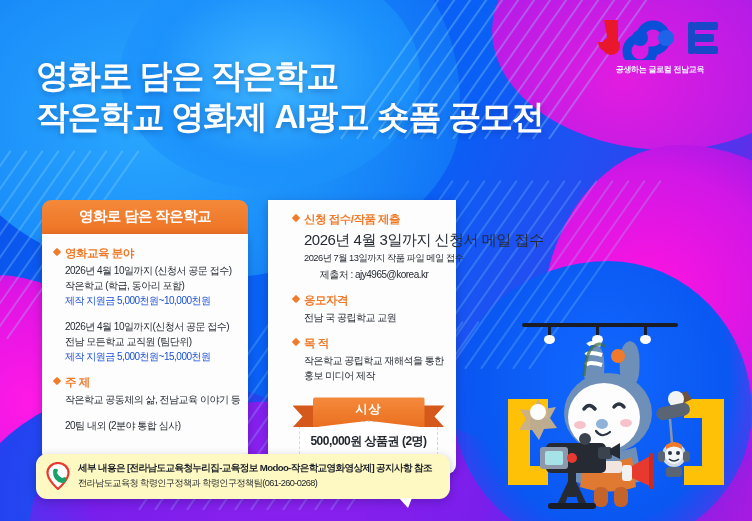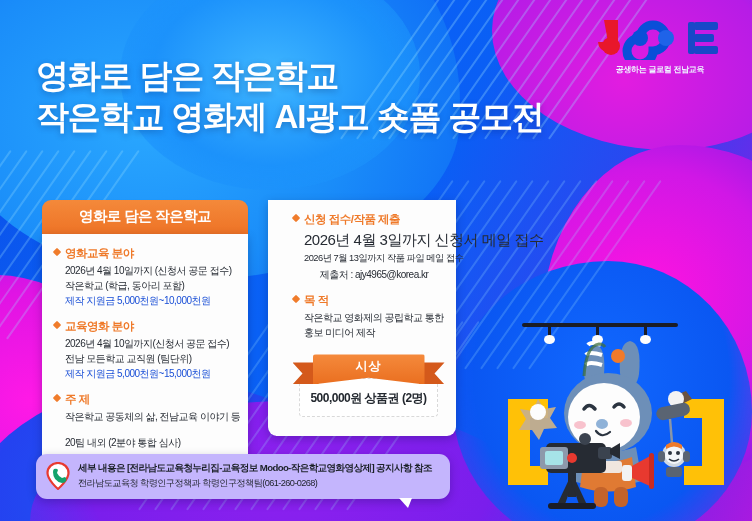--- a/index.html
+++ b/index.html
@@ -133,21 +133,21 @@
     border-radius:3px 3px 0 0;
   }
   .prize-box{
     margin:-6px 6px 0;border:1px dashed #d9d9d9;border-radius:4px;background:#fff;
     padding:11px 6px 9px;text-align:center;
   }
   .prize-text{font-size:12px;font-weight:bold;color:#23282f;letter-spacing:-0.5px;}
 
   
   .notice{
-    position:absolute;left:36px;bottom:22px;width:414px;background:#c4b5fd;border-radius:11px;
+    position:absolute;left:36px;bottom:22px;width:414px;background:#fef9c3;border-radius:11px;
     display:flex;align-items:center;gap:8px;padding:8px 10px 9px 10px;z-index:6;
     box-shadow:0 3px 10px rgba(0,10,60,.25);
   }
   .notice-txt{min-width:0;}
   .nl1{font-size:9.6px;font-weight:bold;color:#1c2128;letter-spacing:-0.62px;white-space:nowrap;}
   .nl2{font-size:9.2px;font-weight:normal;color:#1c2128;letter-spacing:-0.6px;white-space:nowrap;margin-top:2px;}
   .notice-tail{
     position:absolute;right:38px;bottom:-9px;width:0;height:0;
     border-left:9px solid transparent;border-right:4px solid transparent;border-top:10px solid #fff;
   }
@@ -275,24 +275,20 @@
             <span>영화교육 분야</span>
           </div>
           <div class="lines">
             <div class="ln">2026년 4월 10일까지 (신청서 공문 접수)</div>
             <div class="ln">작은학교 (학급, 동아리 포함)</div>
             <div class="ln blue">제작 지원금 5,000천원~10,000천원</div>
           </div>
         </div>
 
         <div class="grp">
-          <div class="grp-title">
-            <span class="dia"></span>
-            <span>교육영화 분야</span>
-          </div>
           <div class="lines">
             <div class="ln">2026년 4월 10일까지(신청서 공문 접수)</div>
             <div class="ln">전남 모든학교 교직원 (팀단위)</div>
             <div class="ln blue">제작 지원금 5,000천원~15,000천원</div>
           </div>
         </div>
 
         <div class="grp">
           <div class="grp-title">
             <span class="dia"></span>
@@ -320,28 +316,37 @@
             <span class="dia"></span>
             <span>신청 접수/작품 제출</span>
           </div>
           <div class="lines">
             <div class="ln" style="font-size:15px">2026년 4월 3일까지  신청서 메일 접수</div>
             <div class="ln" style="font-size:9.3px">2026년 7월 13일까지  작품 파일 메일 접수</div>
             <div class="ln center">제출처 : ajy4965@korea.kr</div>
           </div>
         </div>
 
+        <div class="grp">
+          <div class="grp-title">
+            <span class="dia"></span>
+            <span>응모자격</span>
+          </div>
+          <div class="lines">
+            <div class="ln">전남 국 공립학교 교원</div>
+          </div>
+        </div>
 
         <div class="grp">
           <div class="grp-title">
             <span class="dia"></span>
             <span>목 적</span>
           </div>
           <div class="lines">
-            <div class="ln">작은학교 영화제의 공립학교 통한</div>
+            <div class="ln">작은학교 공립학교 재해석을 통한</div>
             <div class="ln">홍보 미디어 제작</div>
           </div>
         </div>
 
         <div class="prize">
           <div class="ribbon">
             <span class="ribbon-tail l"></span>
             <span class="ribbon-tail r"></span>
             <div class="ribbon-main">시상</div>
           </div>

